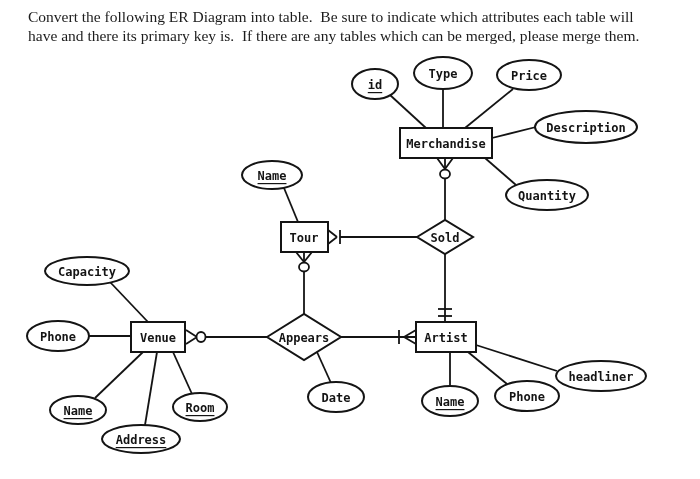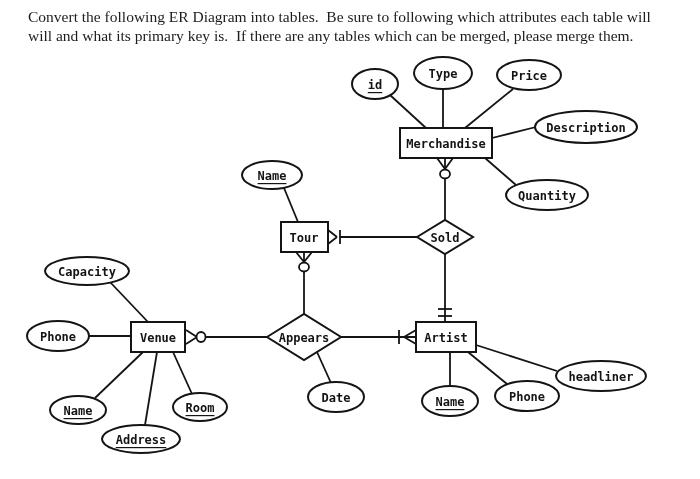--- a/index.html
+++ b/index.html
@@ -20,22 +20,22 @@
   .lbl {
     font-family:"DejaVu Sans Mono", monospace; font-size:12px; font-weight:bold;
     fill:#141414; text-anchor:middle; dominant-baseline:central;
   }
   .pk { text-decoration:underline; }
 </style>
 </head>
 <body>
 
 <div class="title">
-  <div class="tline">Convert the following ER Diagram into tables.  Be sure to following which attributes each table will</div>
-  <div class="tline">will and what its primary key is.  If there are any tables which can be merged, please merge them.</div>
+  <div class="tline">Convert the following ER Diagram into table.  Be sure to indicate which attributes each table will</div>
+  <div class="tline">have and there its primary key is.  If there are any tables which can be merged, please merge them.</div>
 </div>
 
 <svg width="700" height="479" viewBox="0 0 700 479">
 
   <line class="conn" x1="390" y1="95" x2="426" y2="128"></line>
   <line class="conn" x1="443" y1="89" x2="443" y2="128"></line>
   <line class="conn" x1="513" y1="89" x2="465" y2="128"></line>
   <line class="conn" x1="536" y1="127" x2="492" y2="138"></line>
   <line class="conn" x1="485" y1="158" x2="516" y2="185"></line>
   <line class="conn" x1="284" y1="188" x2="298" y2="222"></line>

